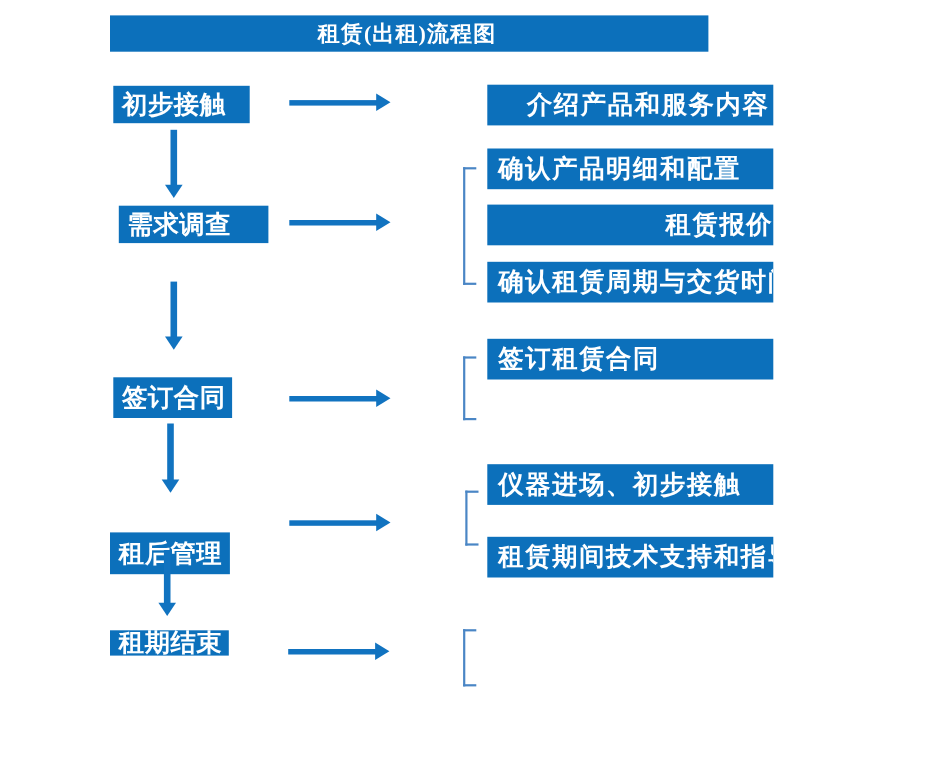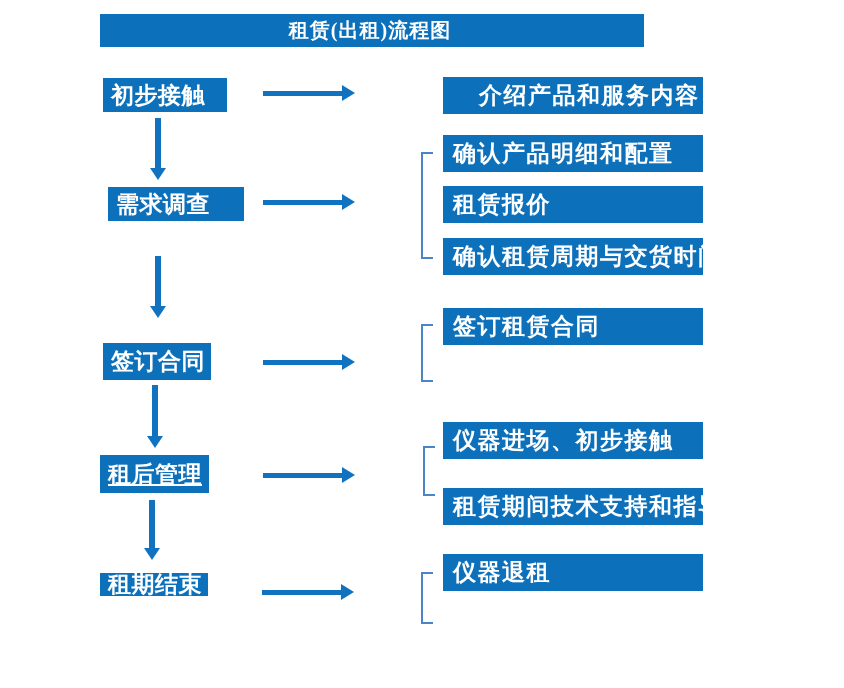--- a/index.html
+++ b/index.html
@@ -81,50 +81,47 @@
 
   <div class="box left-box" style="left:103px; top:78px; width:124px; height:34px;">
     <span>初步接触</span>
   </div>
   <div class="box left-box" style="left:108px; top:187px; width:136px; height:34px;">
     <span>需求调查</span>
   </div>
   <div class="box left-box" style="left:103px; top:343px; width:108px; height:37px;">
     <span>签订合同</span>
   </div>
-  <div class="box left-box" style="left:100px; top:455px; width:109px; height:38px;text-decoration:underline;">
+  <div class="box left-box" style="left:100px; top:484px; width:109px; height:38px;">
     <span>租后管理</span>
   </div>
   <div class="box left-box" style="left:100px; top:573px; width:108px; height:23px;">
     <span>租期结束</span>
   </div>
 
   <div class="box right-box" style="top:77px;padding-left:36px;">
     <span>介绍产品和服务内容</span>
   </div>
   <div class="box right-box" style="top:135px;">
     <span>确认产品明细和配置</span>
   </div>
-  <div class="box right-box" style="top:186px;">
+  <div class="box right-box" style="top:186px;justify-content:flex-end;">
     <span>租赁报价</span>
   </div>
   <div class="box right-box" style="top:238px;">
     <span>确认租赁周期与交货时间</span>
   </div>
   <div class="box right-box" style="top:308px;">
     <span>签订租赁合同</span>
   </div>
   <div class="box right-box" style="top:422px;">
     <span>仪器进场、初步接触</span>
   </div>
   <div class="box right-box" style="top:488px;">
     <span>租赁期间技术支持和指导</span>
-  </div>
-  <div class="box right-box" style="top:554px;">
-    <span>仪器退租</span>
   </div>
 
   <div class="arrow-right" style="left:263px; top:85px; width:92px;">
     <div class="shaft"></div>
     <div class="head"></div>
   </div>
   <div class="arrow-right" style="left:263px; top:194px; width:92px;">
     <div class="shaft"></div>
     <div class="head"></div>
   </div>

